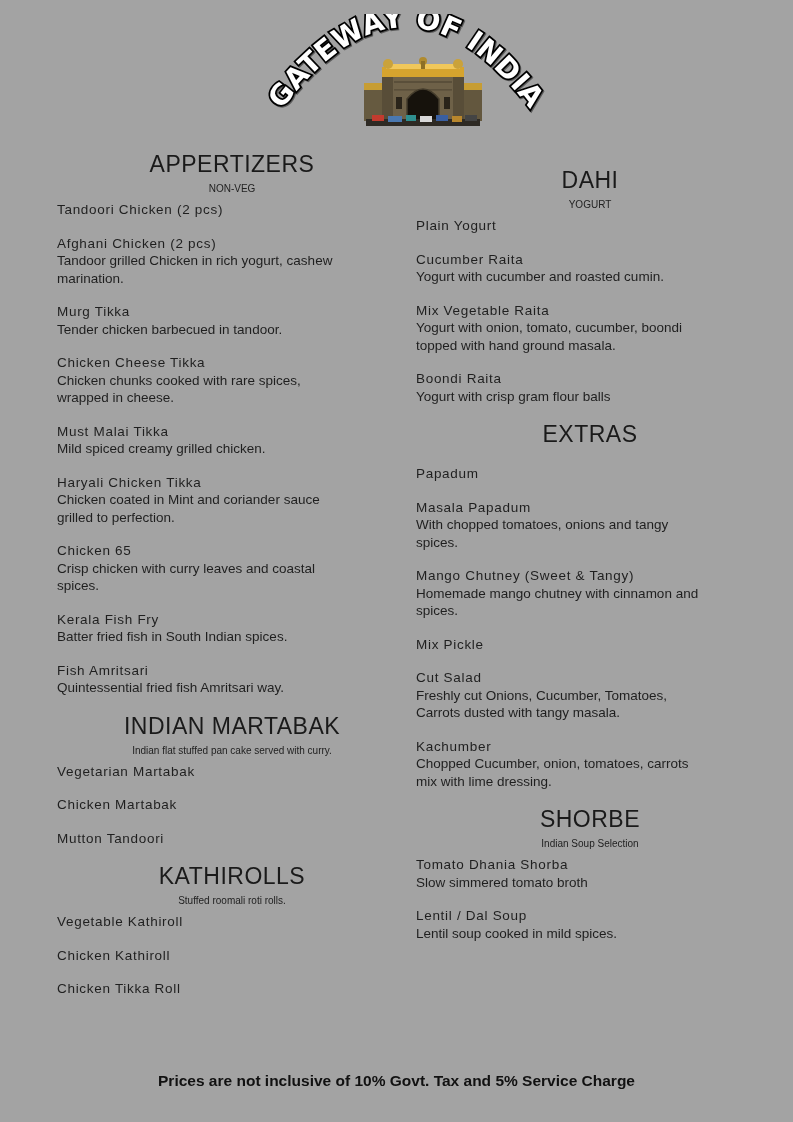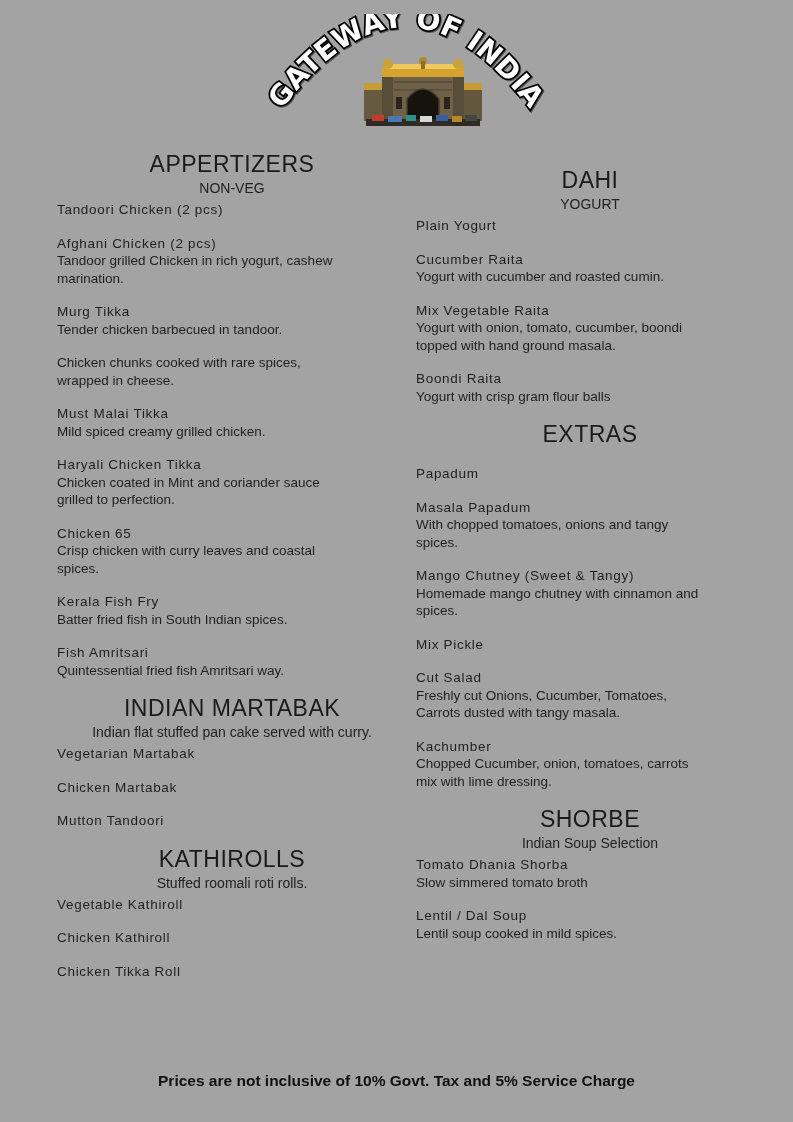--- a/index.html
+++ b/index.html
@@ -23,21 +23,21 @@
   .col-left  { left: 57px;  top: 151px; width: 350px; }
   .col-right { left: 416px; top: 167px; width: 348px; }
 
   .section { margin-top: 8px; }
   .section:first-child { margin-top: 0; }
   .section-title {
     font-size: 23px; line-height: 26px; letter-spacing: .5px;
     text-align: center; color: #1a1a1a;
   }
   .section-subtitle {
-    font-size: 14px; line-height: 17px; text-align: center;
+    font-size: 10px; line-height: 17px; text-align: center;
     margin-top: 3px; color: #222;
   }
   .section-items { margin-top: 4px; }
   .section.no-subtitle .section-items { margin-top: 18px; }
 
   .menu-item { margin-bottom: 16px; }
   .item-name {
     font-size: 13.5px; line-height: 17.5px; letter-spacing: .7px; color: #1f1f1f;
   }
   .item-desc {
@@ -124,20 +124,21 @@
     <div class="item-desc">Tandoor grilled Chicken in rich yogurt, cashew
 marination.</div>
   </div>
 
   <div class="menu-item">
     <div class="item-name">Murg Tikka</div>
     <div class="item-desc">Tender chicken barbecued in tandoor.</div>
   </div>
 
   <div class="menu-item">
+    <div class="item-name">Chicken Cheese Tikka</div>
     <div class="item-desc">Chicken chunks cooked with rare spices,
 wrapped in cheese.</div>
   </div>
 
   <div class="menu-item">
     <div class="item-name">Must Malai Tikka</div>
     <div class="item-desc">Mild spiced creamy grilled chicken.</div>
   </div>
 
   <div class="menu-item">

